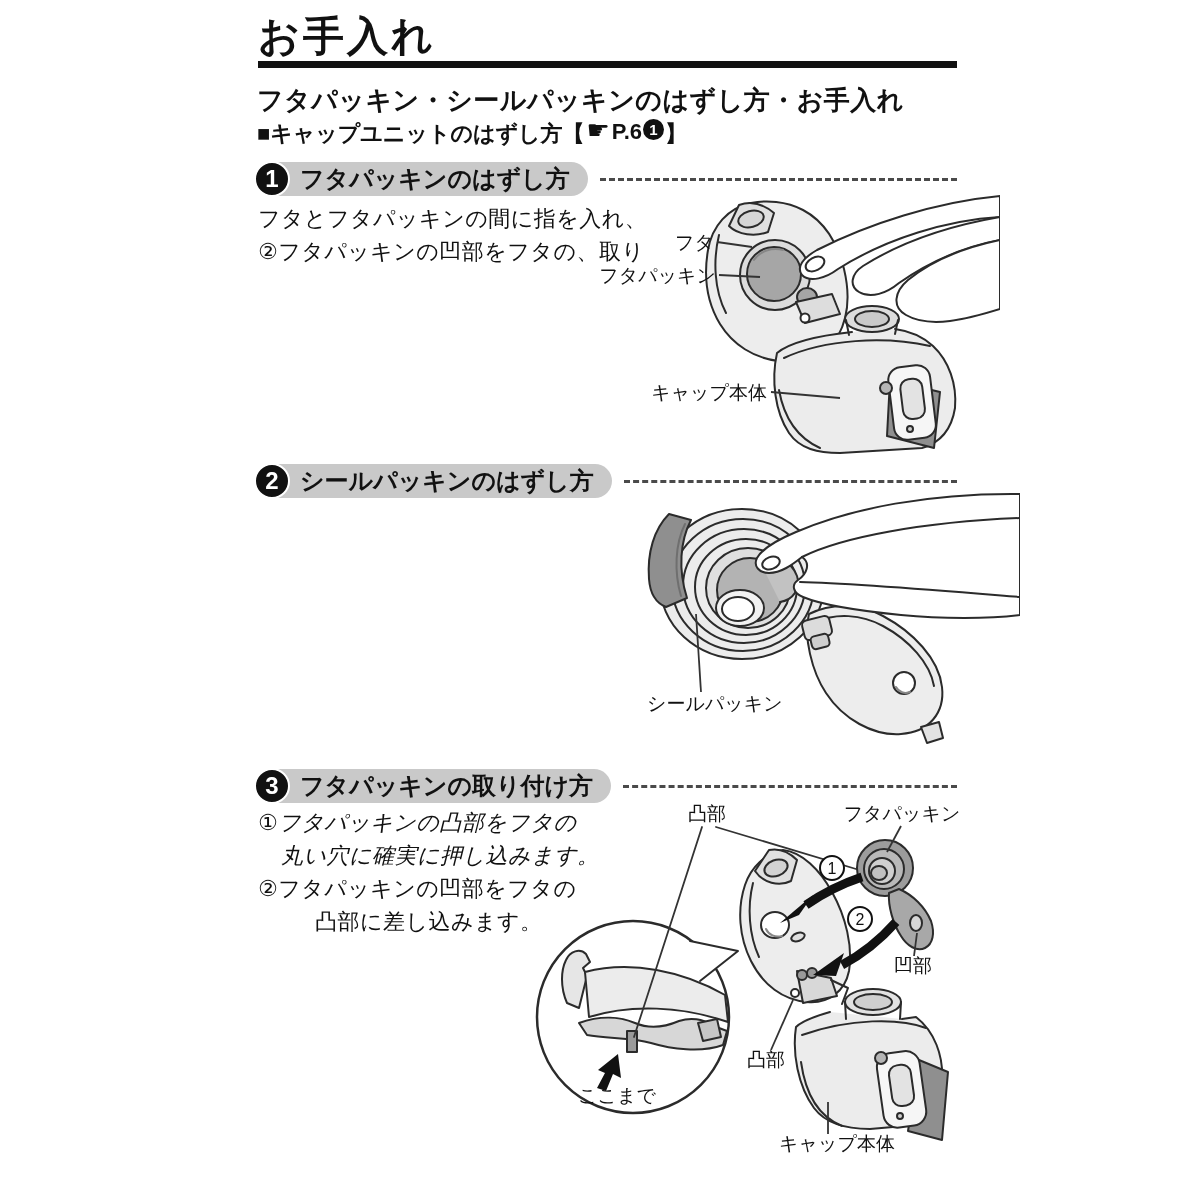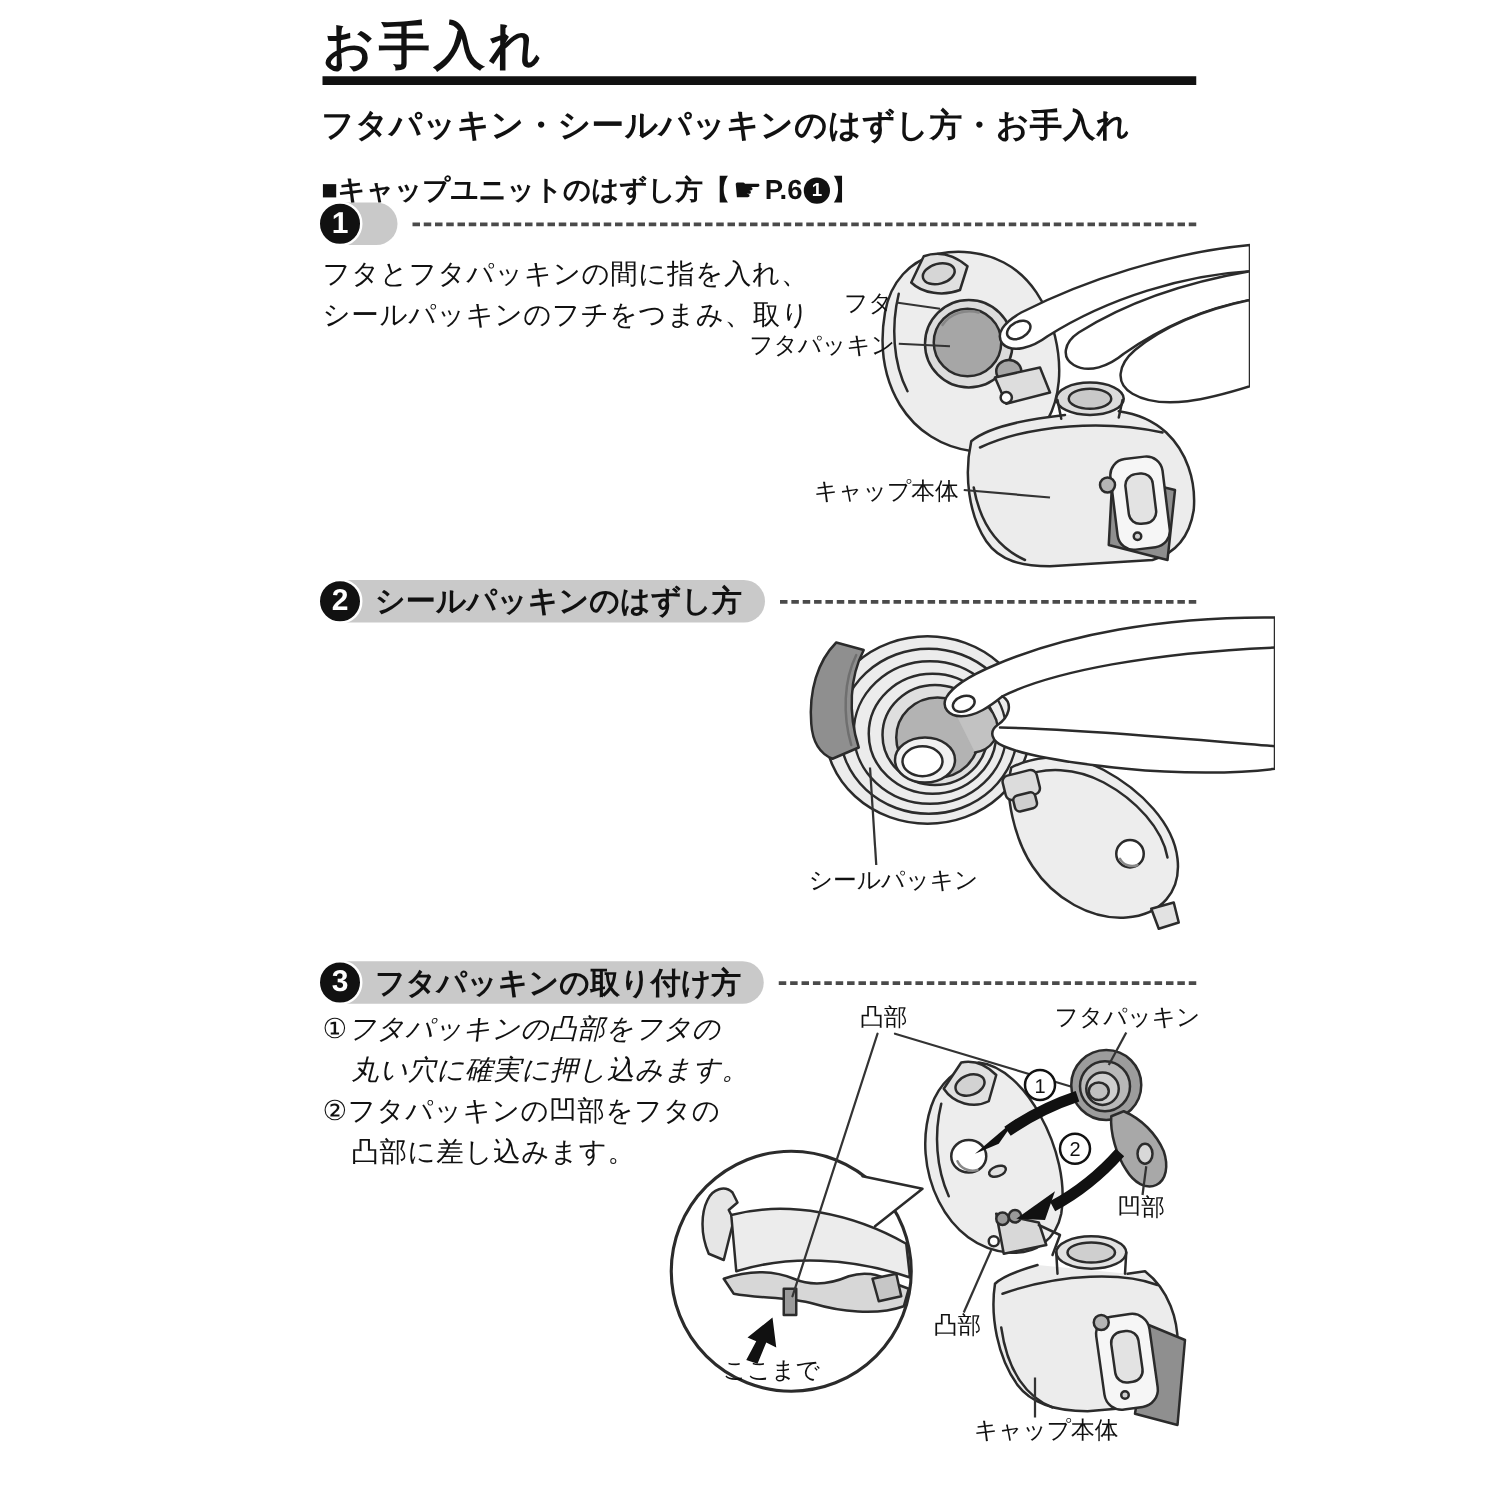--- a/index.html
+++ b/index.html
@@ -2,33 +2,33 @@
 <html><head>
 <meta charset="utf-8">
 <style>
   html,body{margin:0;padding:0;background:#fff;}
   .page{position:relative;width:1048px;height:1200px;background:#fff;overflow:hidden;
         font-family:"Liberation Sans","DejaVu Sans",sans-serif;color:#111;}
   .abs{position:absolute;}
   .page-title{left:258px;top:12px;font-size:41px;font-weight:bold;letter-spacing:3px;line-height:48px;}
   .title-rule{left:258px;top:61px;width:699px;height:7px;background:#111;}
   .subtitle{left:257px;top:83px;font-size:26px;font-weight:bold;letter-spacing:0.5px;}
-  .method-line{left:257px;top:119px;font-size:22px;font-weight:bold;display:flex;align-items:center;margin-top:18px;}
+  .method-line{left:257px;top:119px;font-size:22px;font-weight:bold;display:flex;}
   .hand-glyph{font-size:26px;margin:0 2px;line-height:22px;}
   .inline-badge{display:inline-flex;width:21px;height:21px;border-radius:50%;background:#111;color:#fff;
         font-size:15px;font-weight:bold;align-items:center;justify-content:center;margin:0 1px;}
   .sec-header{left:256px;width:701px;display:flex;align-items:center;}
   .pill{position:relative;background:#c9c9c9;border-radius:17px;height:34px;display:flex;align-items:center;
         padding:0 18px 0 44px;font-size:24px;font-weight:bold;white-space:nowrap;}
   .badge{position:absolute;left:-2px;top:50%;transform:translateY(-50%);width:36px;height:36px;background:#111;
         border:2.5px solid #fff;border-radius:50%;color:#fff;font-size:24px;font-weight:bold;
         display:flex;align-items:center;justify-content:center;box-sizing:border-box;}
   .dash{flex:1;height:0;border-top:3px dashed #4a4a4a;margin-left:12px;}
   .body-text{font-size:22px;line-height:33px;letter-spacing:0.5px;}
-  .body-text .cont{padding-left:23px;}
+  .body-text .cont{padding-left:23px;text-align:center;}
   svg{display:block;}
   svg .line-art{stroke:#2b2b2b;stroke-width:2;fill:none;stroke-linejoin:round;stroke-linecap:round;}
   svg text{font-family:"Liberation Sans","DejaVu Sans",sans-serif;font-size:19px;fill:#111;}
   svg .leader{stroke:#333;stroke-width:1.8;fill:none;}
   svg .numtext{font-size:16px;text-anchor:middle;}
 </style>
 </head>
 <body>
 
 <div class="page">
@@ -41,27 +41,28 @@
     <span>【</span>
     <span class="hand-glyph">☛</span>
     <span>P.6</span>
     <span class="inline-badge">1</span>
     <span>】</span>
   </div>
 
   <div class="abs sec-header" style="top:162px;">
     <div class="pill">
       <span class="badge">1</span>
+      <span>フタパッキンのはずし方</span>
     </div>
     <div class="dash"></div>
   </div>
 
   <div class="abs body-text" style="left:258px;top:202px;">
     <div>フタとフタパッキンの間に指を入れ、</div>
-    <div>シールパッキンのフチをつまみ、取り</div>
+    <div>②フタパッキンの凹部をフタの、取り</div>
   </div>
 
   <svg class="abs" style="left:600px;top:190px;" width="400" height="270" viewBox="0 0 400 270">
     <g class="line-art">
       <path d="M151,13 C128,18 112,36 108,60 C103,89 108,114 120,134 C133,155 154,168 178,171 C203,174 227,165 238,146 C248,128 250,104 244,79 C238,53 224,31 203,20 C186,11 166,10 151,13 Z" fill="#ededed"></path>
       <path d="M139,15 L129,36 C138,45 155,47 168,42 L174,23 C162,13 150,11 139,15 Z" fill="#e0e0e0"></path>
       <ellipse cx="151" cy="29" rx="13" ry="8" fill="#d6d6d6" transform="rotate(-15 151 29)"></ellipse>
       <path d="M119,45 C113,70 114,100 126,123"></path>
       <circle cx="175" cy="85" r="35" fill="#dcdcdc"></circle>
       <circle cx="174" cy="84" r="27" fill="#a6a6a6"></circle>

